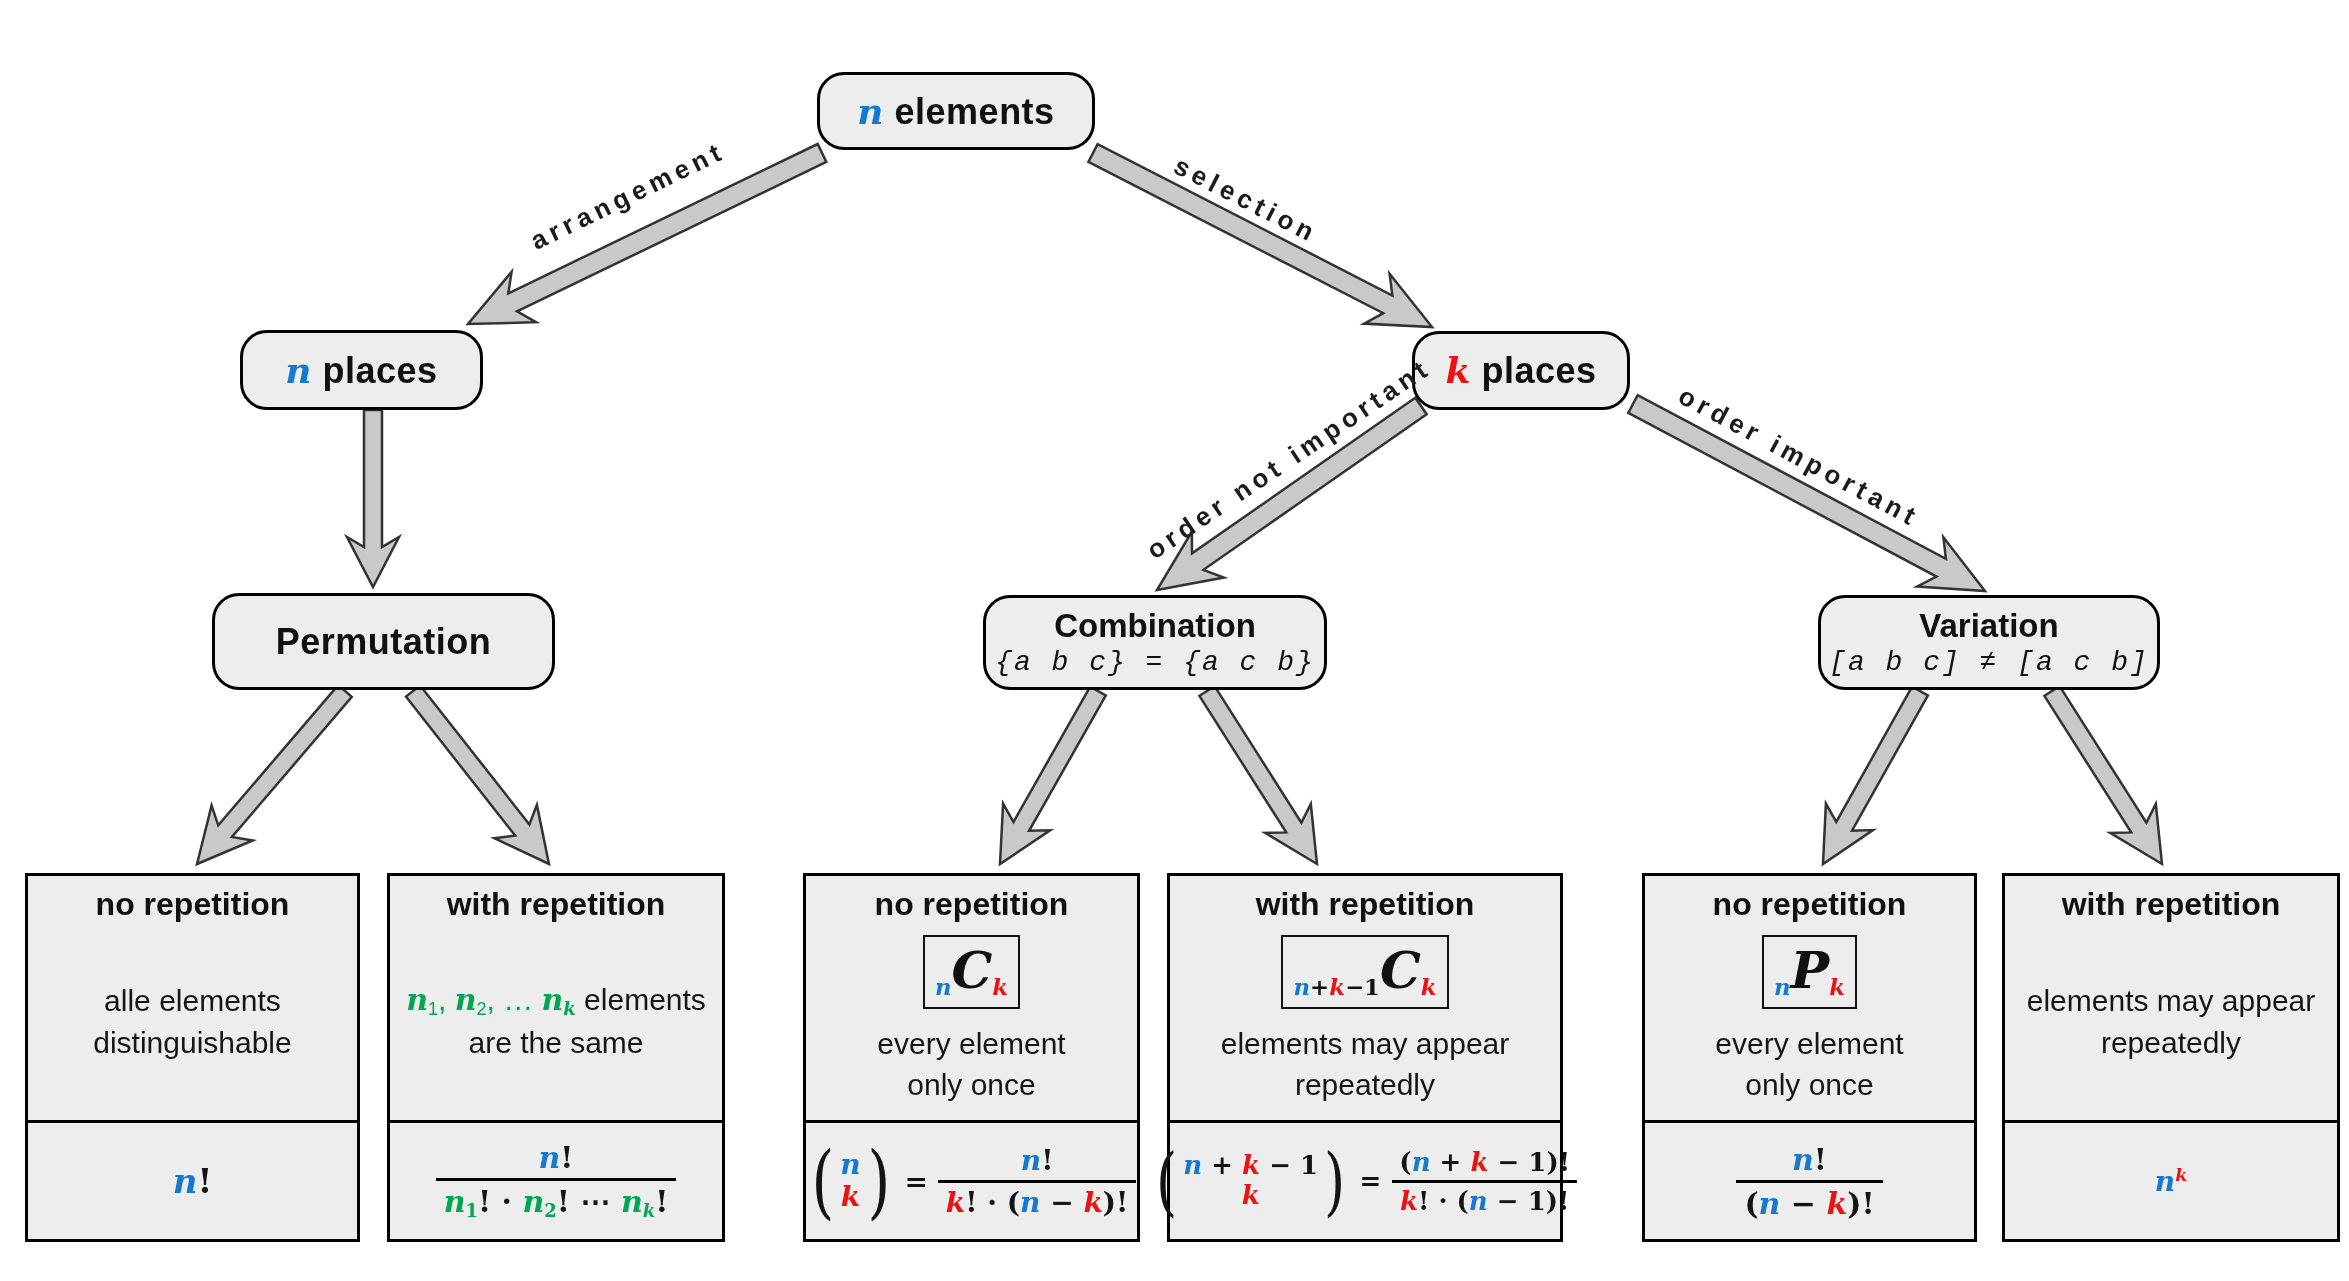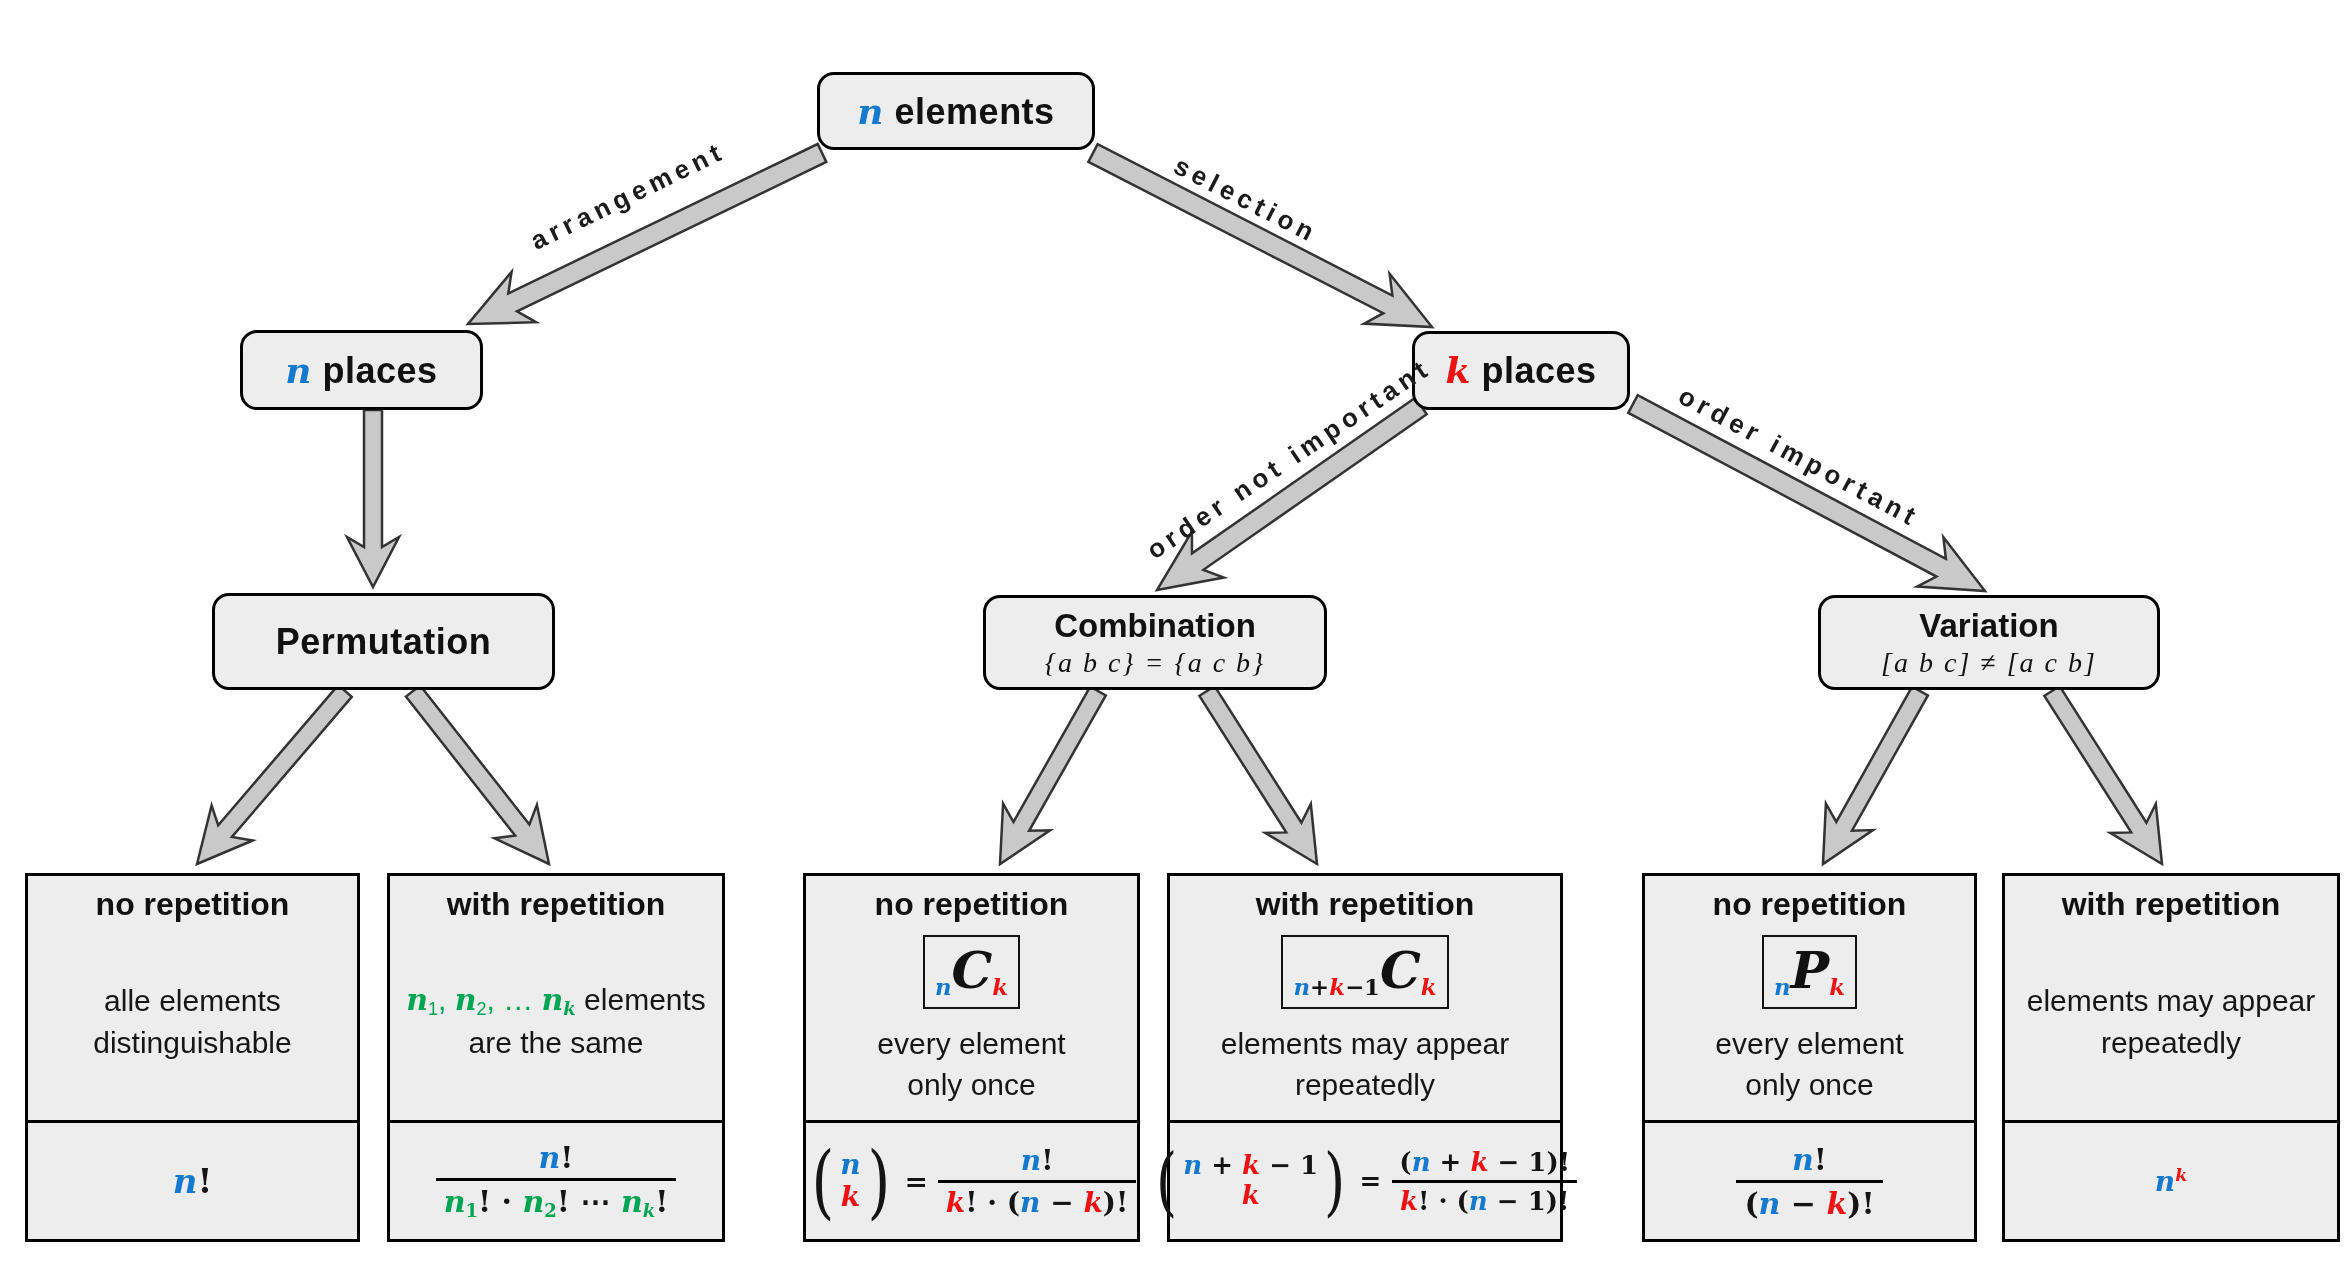--- a/index.html
+++ b/index.html
@@ -13,28 +13,28 @@
     font-family:"Liberation Sans", sans-serif; color:#111;
   }
   #canvas{position:absolute; inset:0;}
   #arrows{position:absolute; left:0; top:0; z-index:1;}
 
   
   .node{
     position:absolute; z-index:2;
     background:var(--boxfill);
     border:3px solid var(--ink);
-    border-radius:17px;
+    border-radius:27px;
     display:flex; flex-direction:column; align-items:center; justify-content:center;
     text-align:center;
   }
   .node-title{font-weight:bold; font-size:36px; letter-spacing:0.5px; white-space:nowrap;}
   .node-title-sm{font-weight:bold; font-size:33px; white-space:nowrap;}
   .node-subtitle{
-    font-family:Liberation Serif, serif; font-style:italic;
+    font-family:Liberation Mono, monospace; font-style:italic;
     font-size:28px; letter-spacing:2px; margin-top:2px; white-space:nowrap;
   }
 
   
   .edge-label{
     position:absolute; z-index:3; white-space:nowrap;
     font-size:26px; font-weight:bold; letter-spacing:5px; color:#1b1b1b;
     transform:translate(-50%,-50%) rotate(var(--rot,0deg));
   }
 

